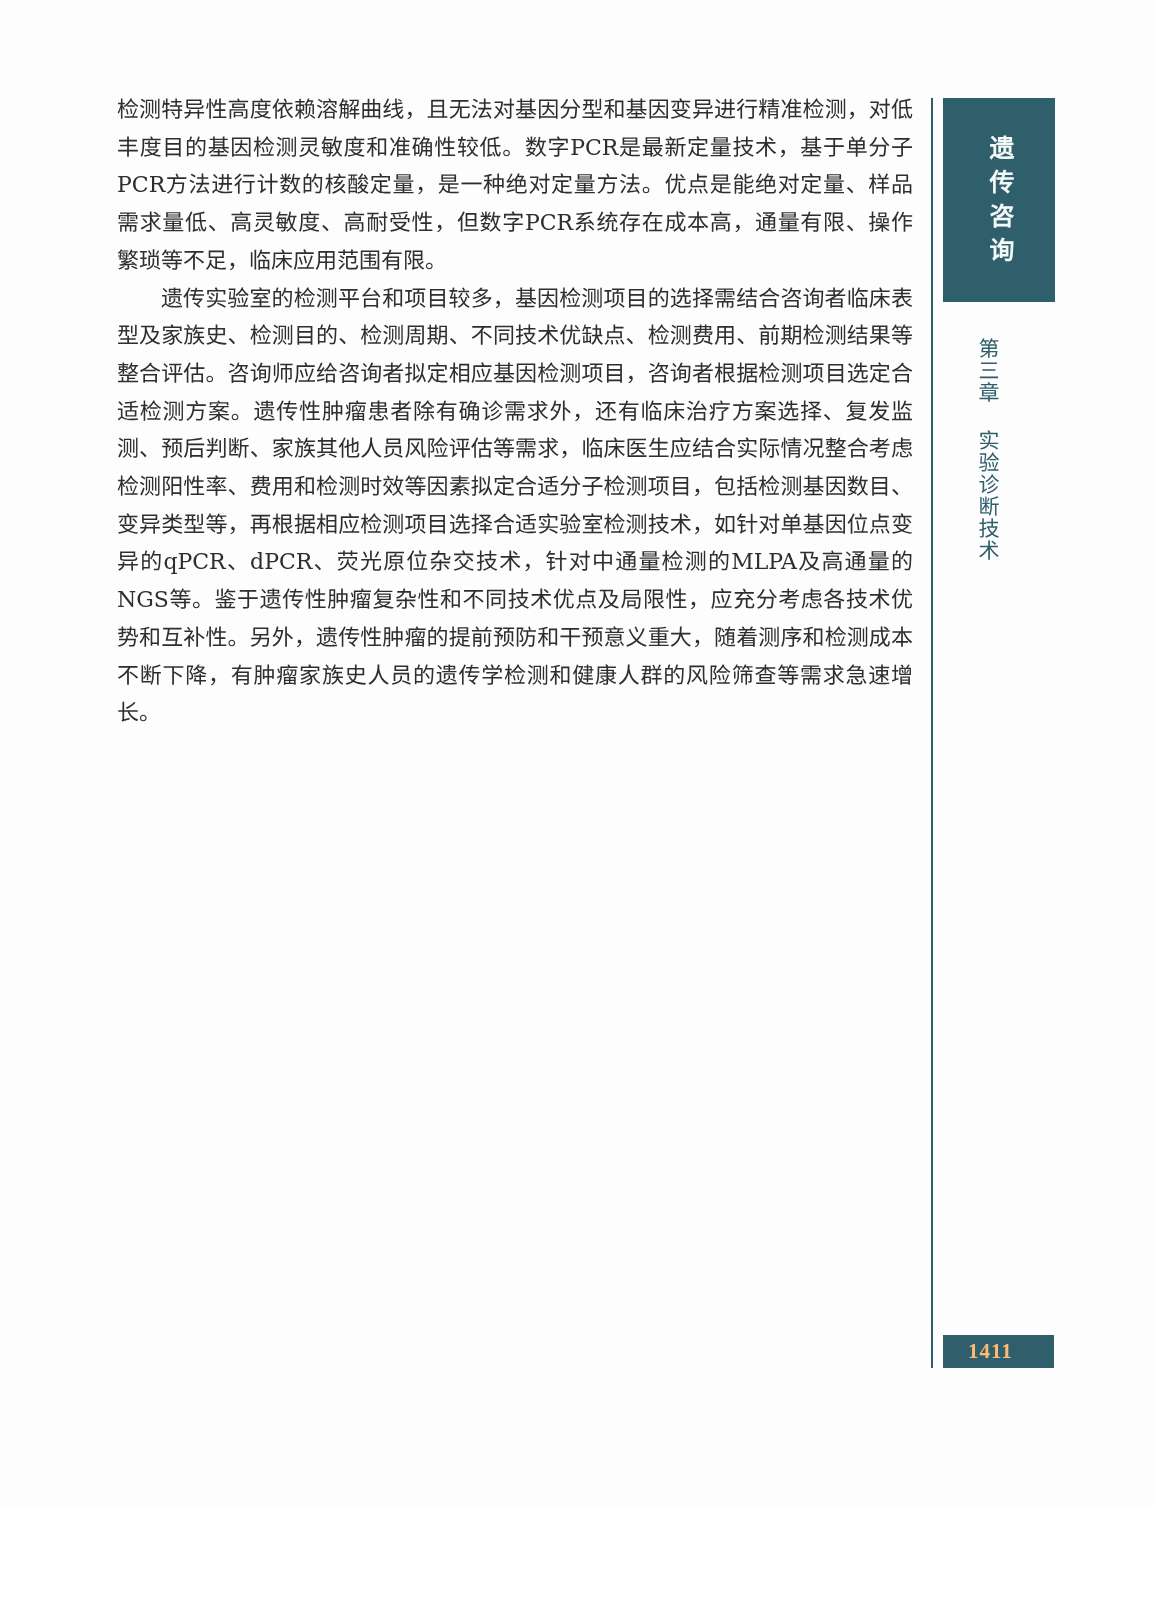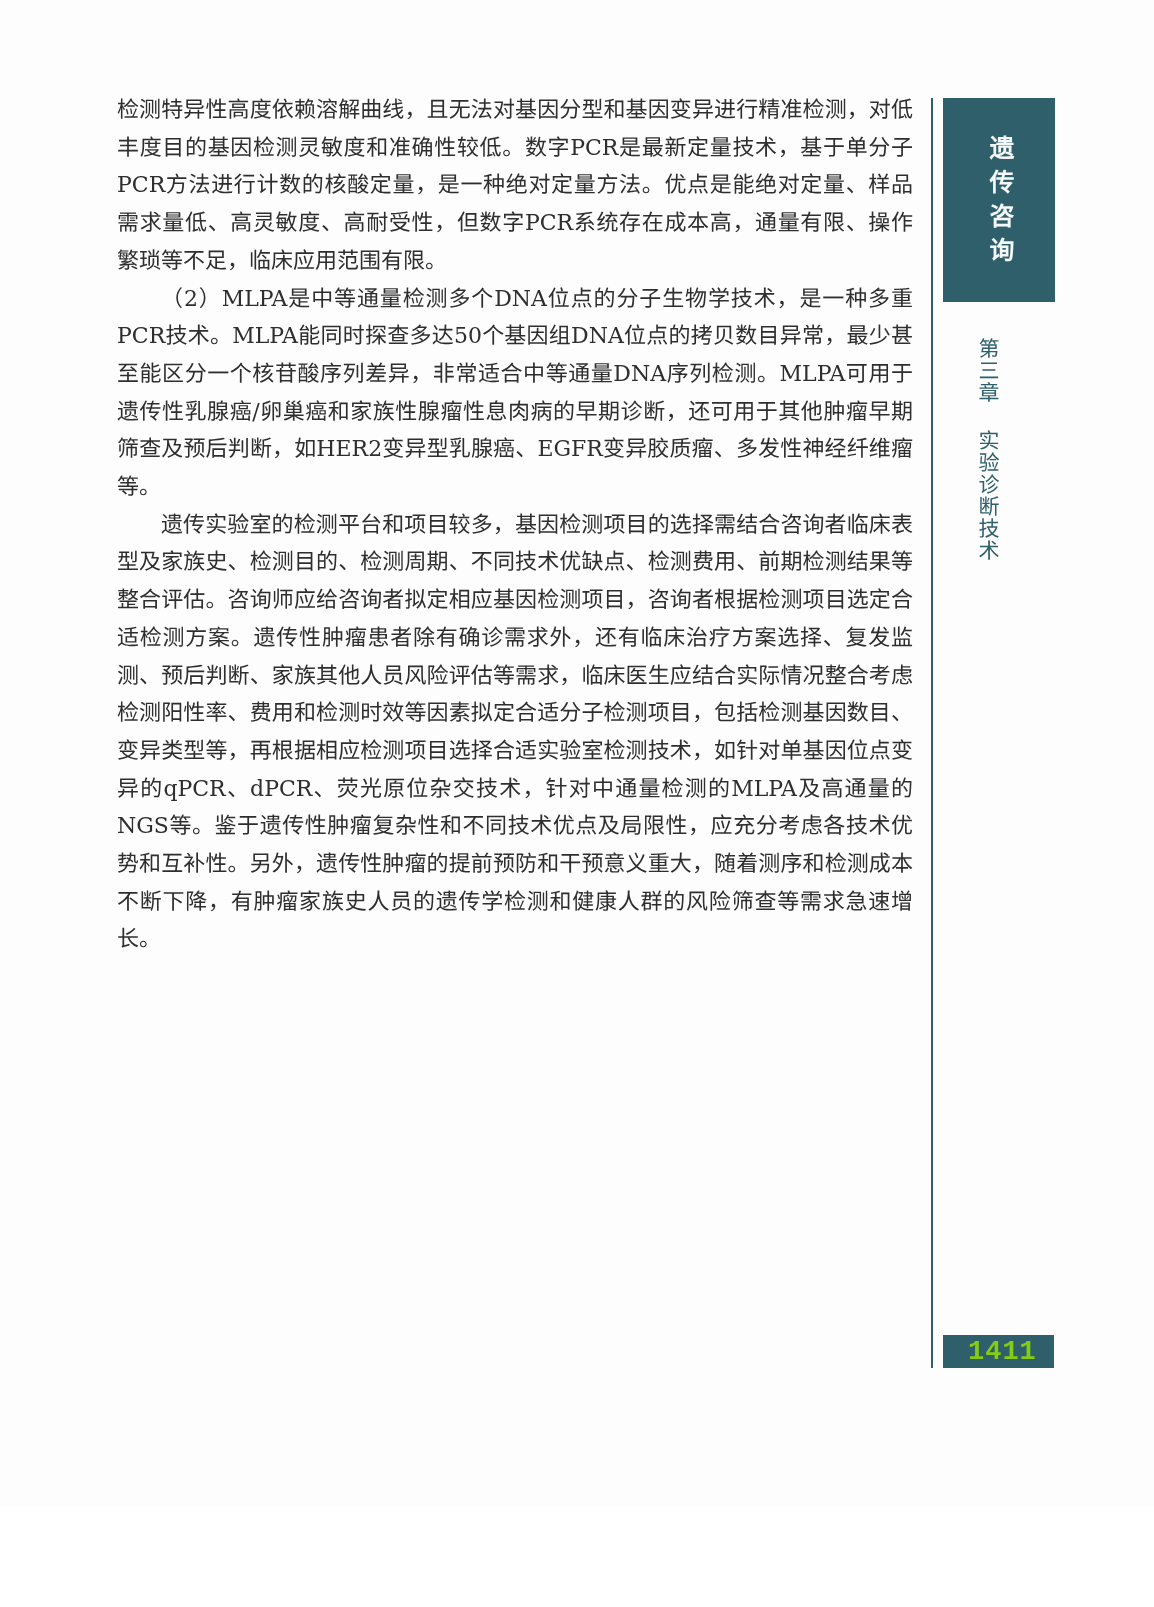--- a/index.html
+++ b/index.html
@@ -89,35 +89,34 @@
     top: 1335px;
     width: 111px;
     height: 33px;
     background: #2e5f6b;
     box-sizing: border-box;
     display: flex;
     align-items: center;
     padding-left: 25px;
   }
   .page-number {
-    color: #84cc16;
-    font-size: 27px;
+    color: #fdba74;
+    font-size: 21px;
     font-weight: bold;
     letter-spacing: 1px;
-    font-family: Liberation Mono, monospace;
+    font-family: Liberation Serif, serif;
   }
 </style>
 </head>
 <body>
 
 <div class="page">
 
   <main class="main-text">
     <p class="no-indent">检测特异性高度依赖溶解曲线，且无法对基因分型和基因变异进行精准检测，对低丰度目的基因检测灵敏度和准确性较低。数字PCR是最新定量技术，基于单分子PCR方法进行计数的核酸定量，是一种绝对定量方法。优点是能绝对定量、样品需求量低、高灵敏度、高耐受性，但数字PCR系统存在成本高，通量有限、操作繁琐等不足，临床应用范围有限。</p>
-    <p>（2）MLPA是中等通量检测多个DNA位点的分子生物学技术，是一种多重PCR技术。MLPA能同时探查多达50个基因组DNA位点的拷贝数目异常，最少甚至能区分一个核苷酸序列差异，非常适合中等通量DNA序列检测。MLPA可用于遗传性乳腺癌/卵巢癌和家族性腺瘤性息肉病的早期诊断，还可用于其他肿瘤早期筛查及预后判断，如HER2变异型乳腺癌、EGFR变异胶质瘤、多发性神经纤维瘤等。</p>
     <p>遗传实验室的检测平台和项目较多，基因检测项目的选择需结合咨询者临床表型及家族史、检测目的、检测周期、不同技术优缺点、检测费用、前期检测结果等整合评估。咨询师应给咨询者拟定相应基因检测项目，咨询者根据检测项目选定合适检测方案。遗传性肿瘤患者除有确诊需求外，还有临床治疗方案选择、复发监测、预后判断、家族其他人员风险评估等需求，临床医生应结合实际情况整合考虑检测阳性率、费用和检测时效等因素拟定合适分子检测项目，包括检测基因数目、变异类型等，再根据相应检测项目选择合适实验室检测技术，如针对单基因位点变异的qPCR、dPCR、荧光原位杂交技术，针对中通量检测的MLPA及高通量的NGS等。鉴于遗传性肿瘤复杂性和不同技术优点及局限性，应充分考虑各技术优势和互补性。另外，遗传性肿瘤的提前预防和干预意义重大，随着测序和检测成本不断下降，有肿瘤家族史人员的遗传学检测和健康人群的风险筛查等需求急速增长。</p>
   </main>
 
   <aside>
     <div class="sidebar-divider"></div>
 
     <div class="section-tab">
       <span class="section-tab-label">遗传咨询</span>
     </div>
 

